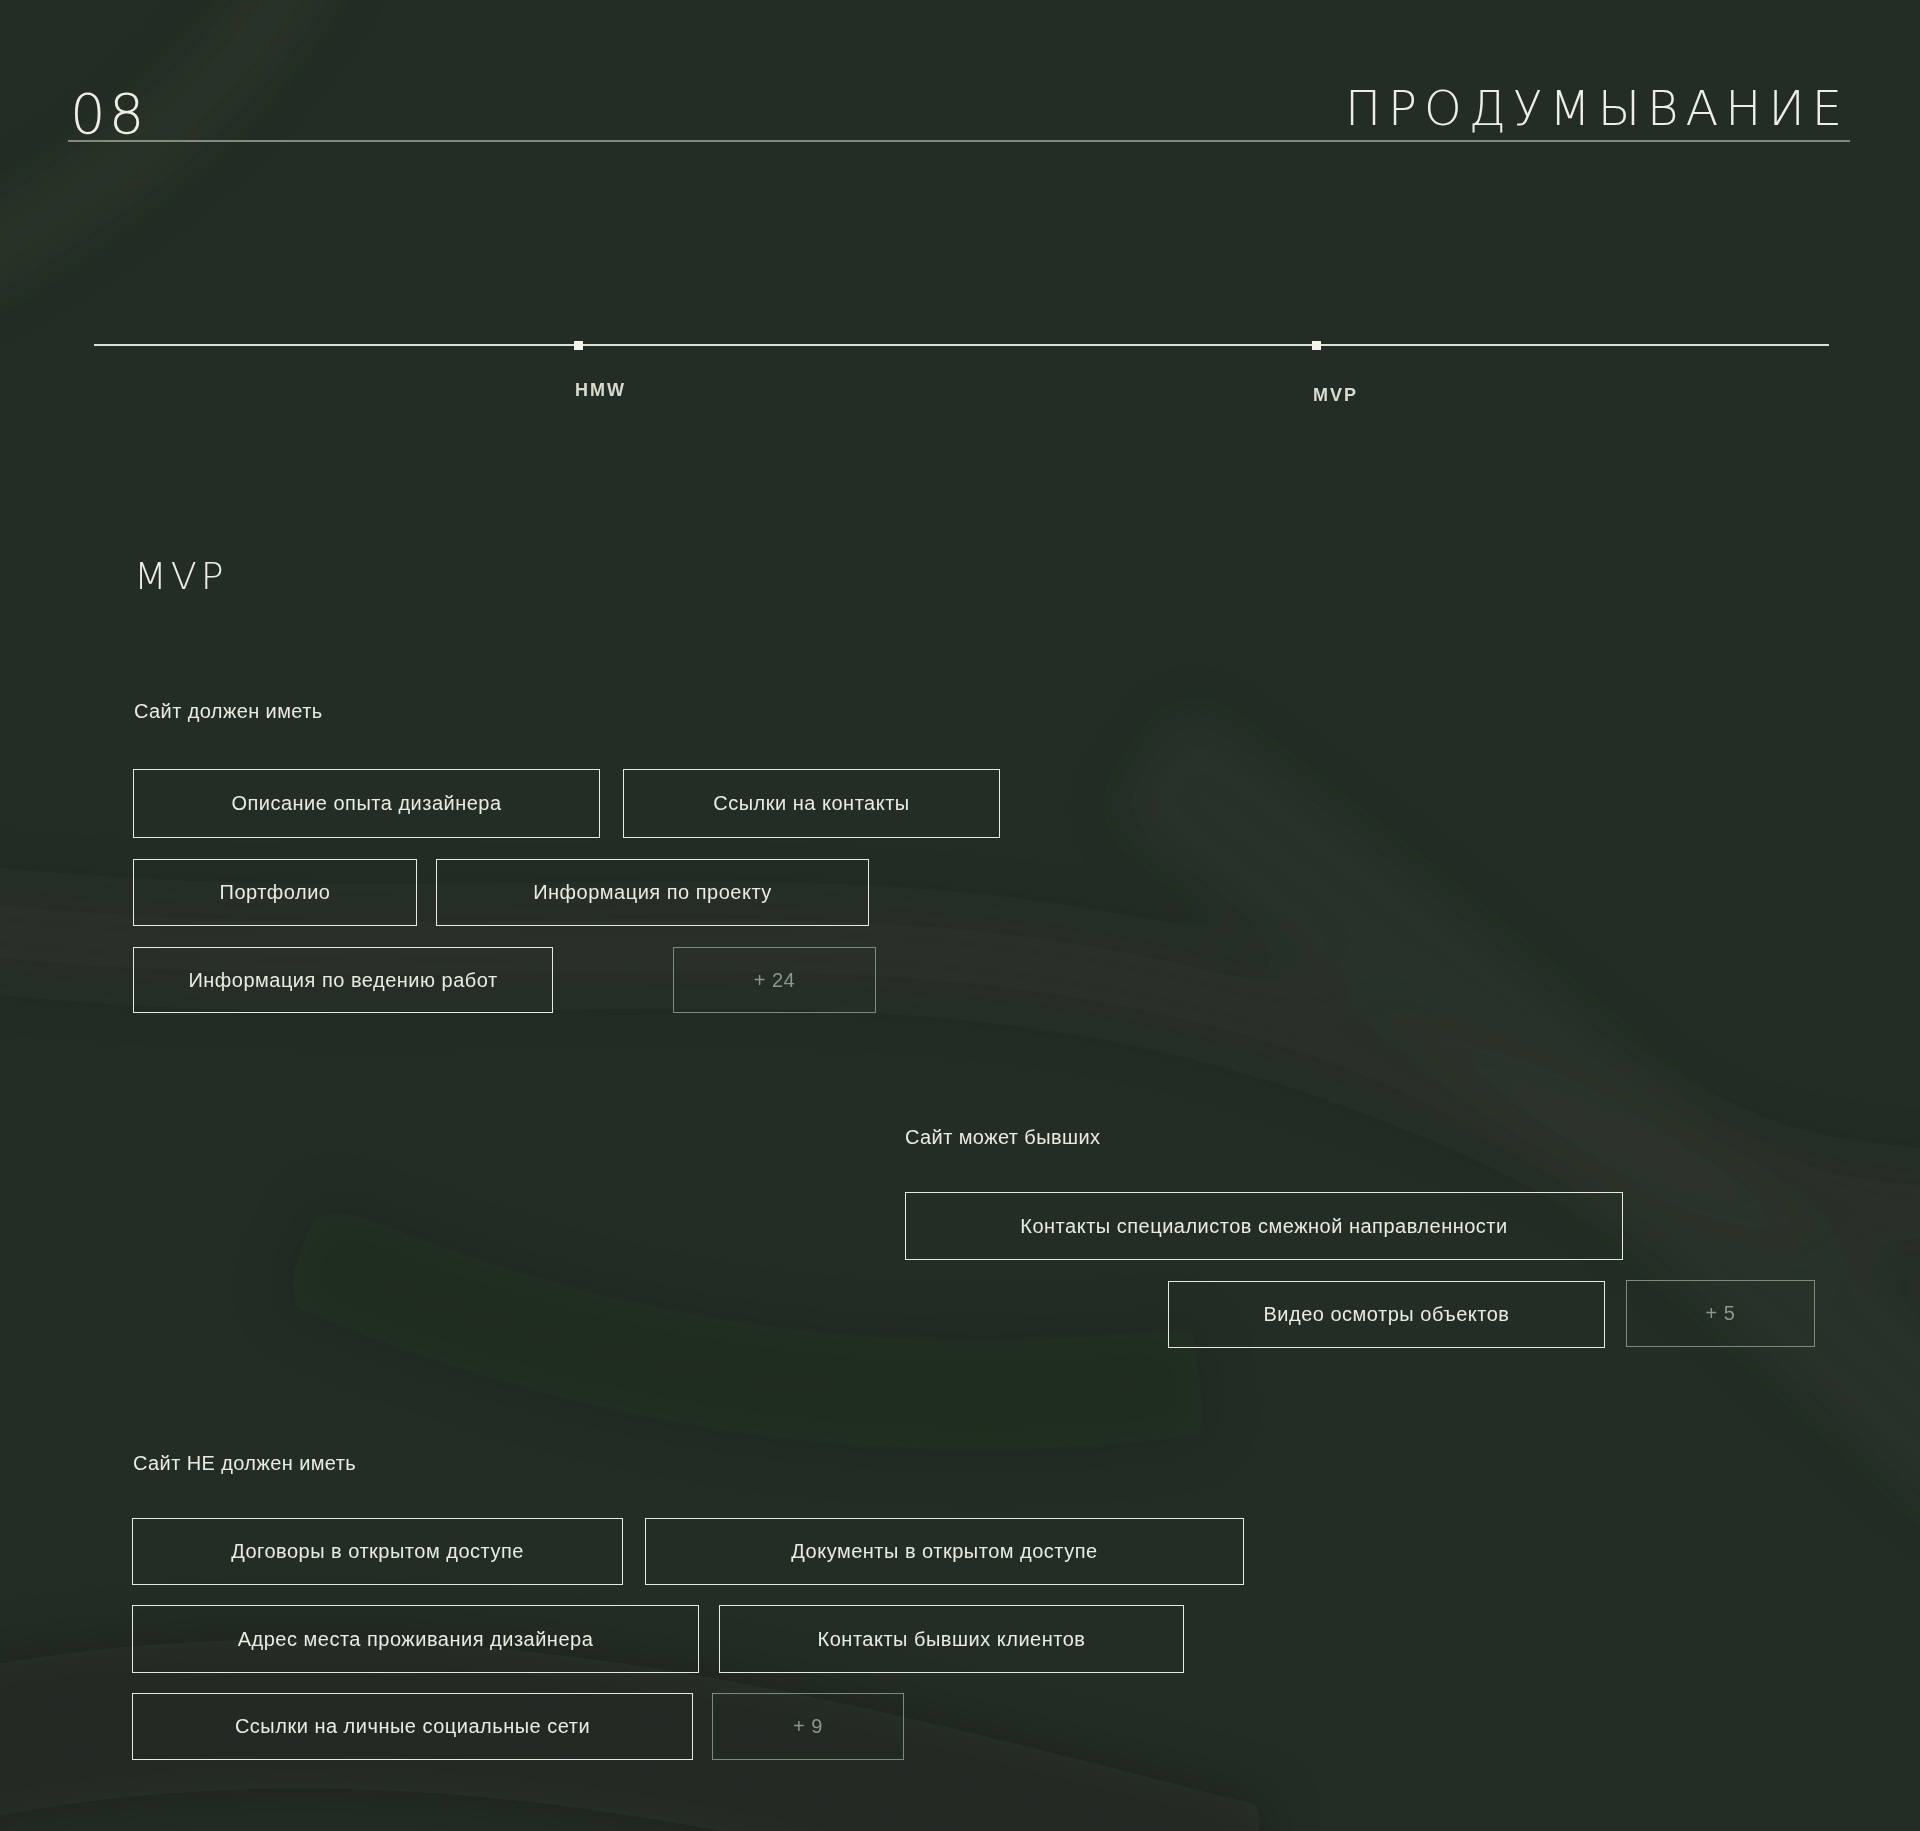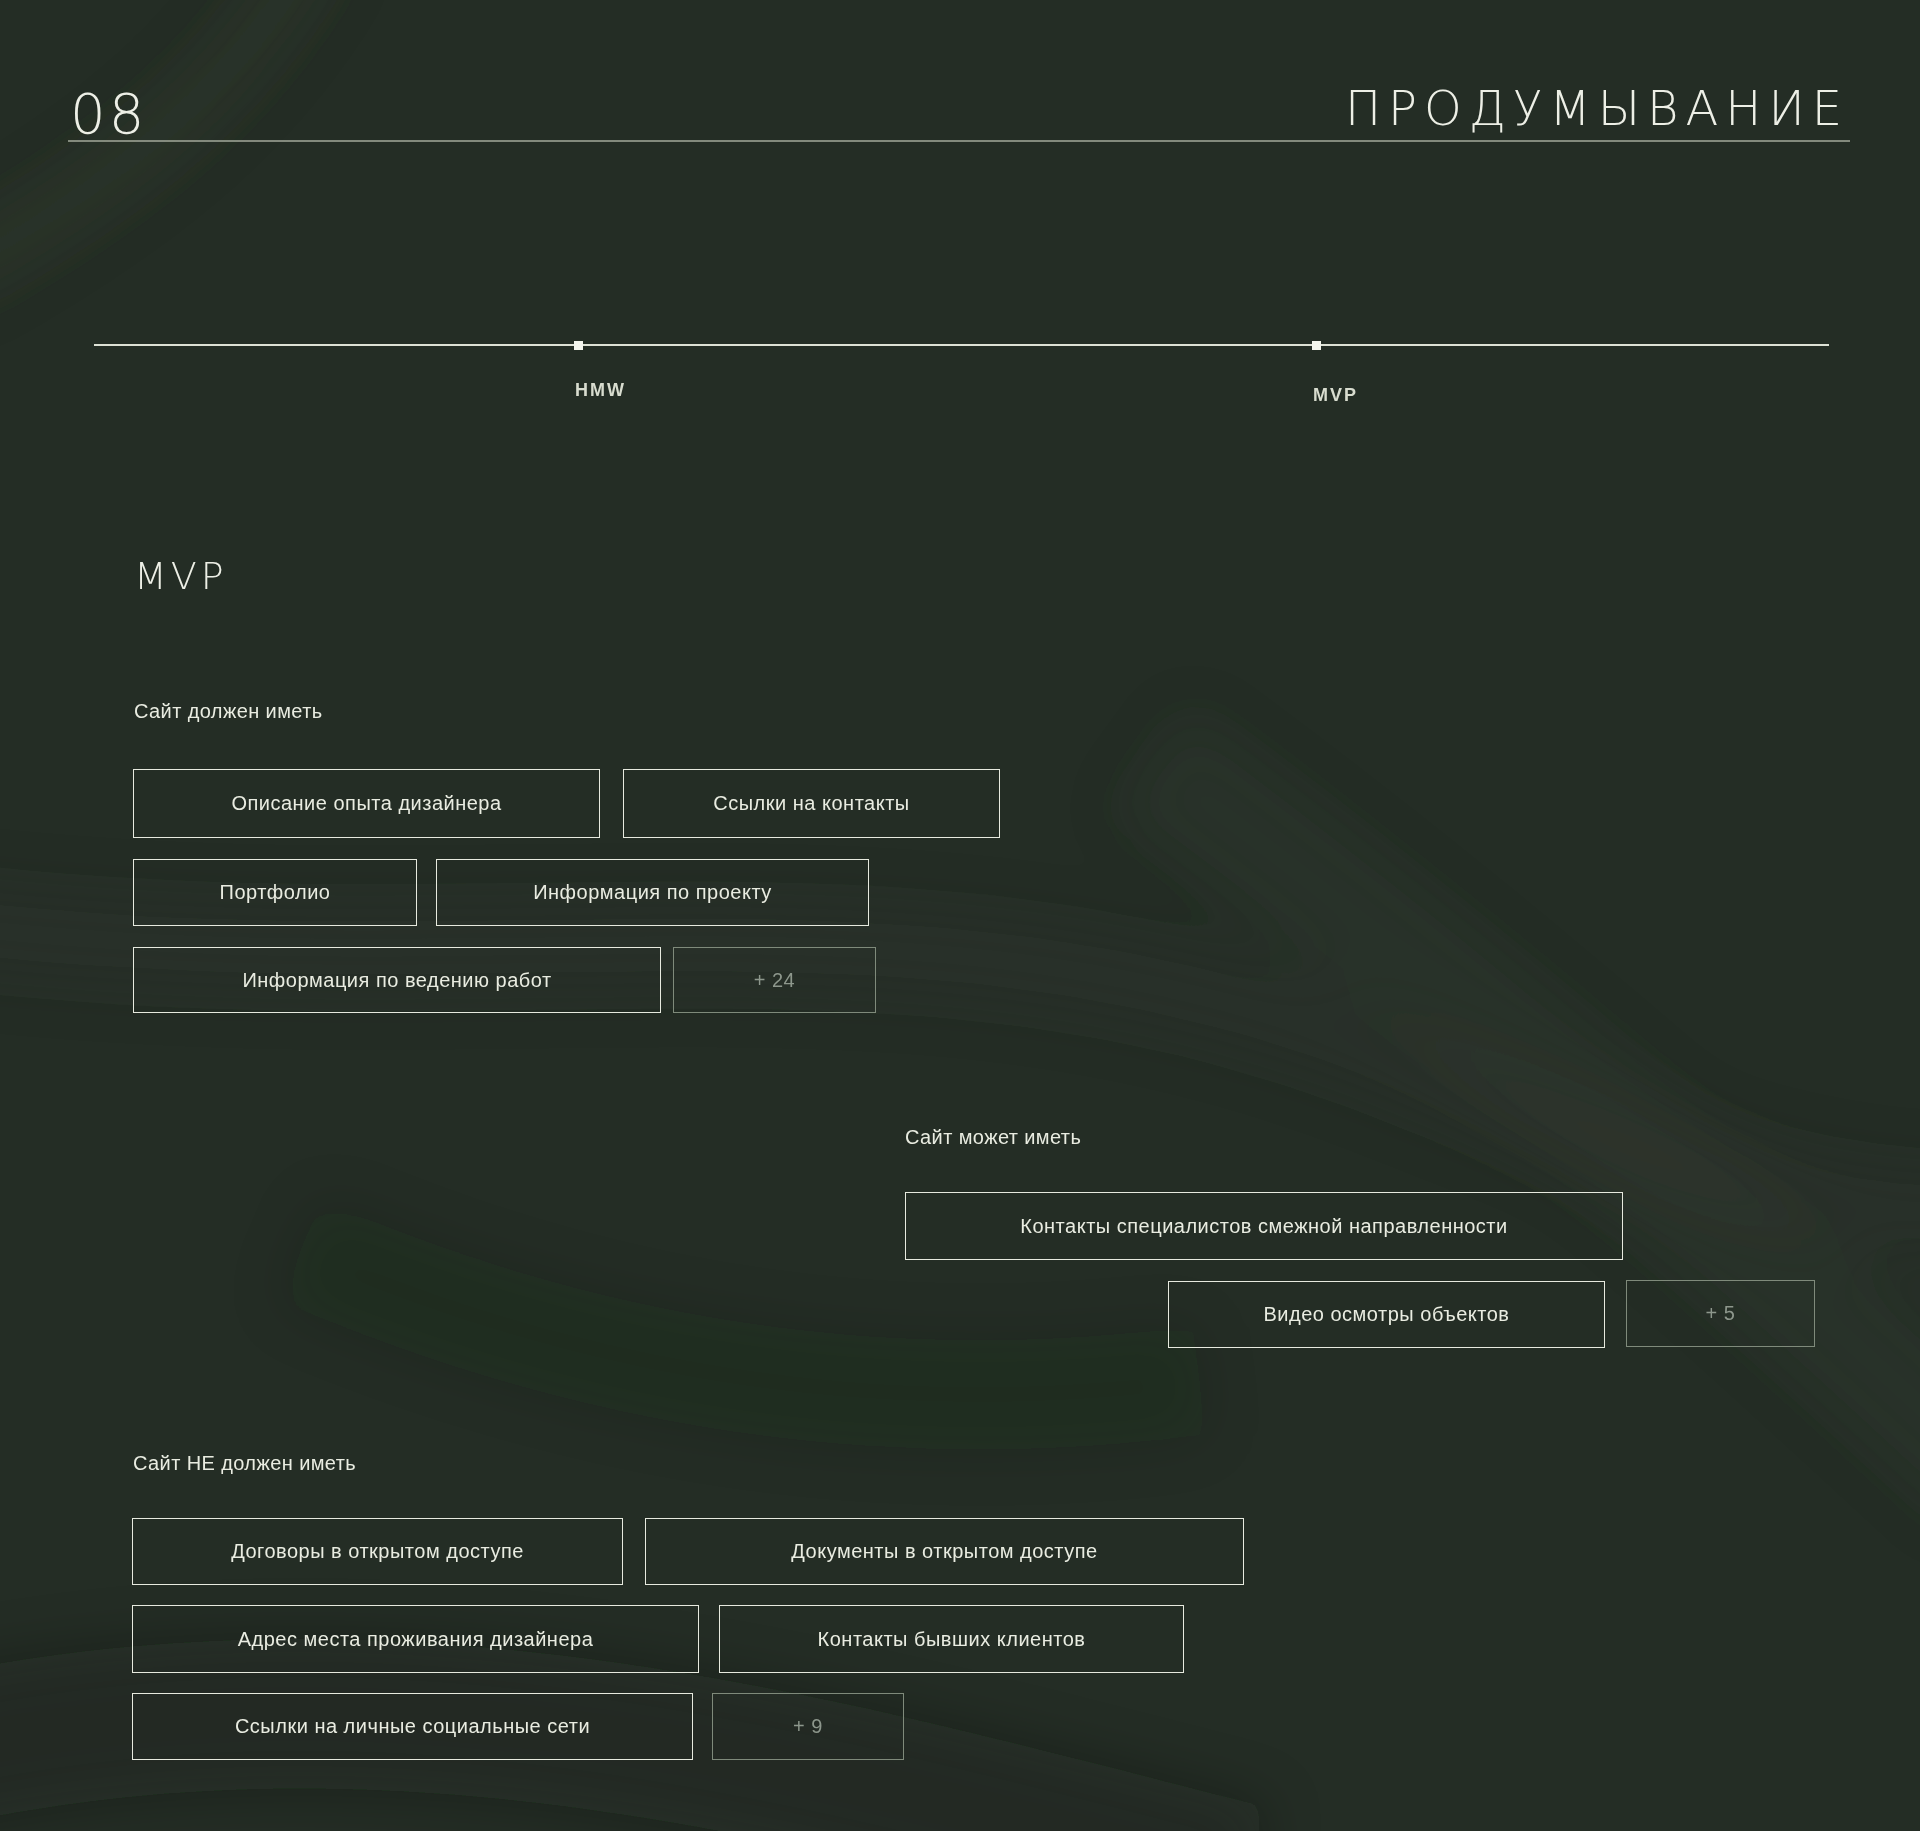--- a/index.html
+++ b/index.html
@@ -91,24 +91,24 @@
   <div class="timeline-label" style="left:575px;">HMW</div>
   <div class="timeline-label" style="left:1313px;top:385px;">MVP</div>
 
   <div class="display-font mvp-heading">MVP</div>
 
   <div class="section-label" style="left:134px;top:700px;">Сайт должен иметь</div>
   <div class="tag-box" style="left:133px;top:769px;width:467px;height:69px;">Описание опыта дизайнера</div>
   <div class="tag-box" style="left:623px;top:769px;width:377px;height:69px;">Ссылки на контакты</div>
   <div class="tag-box" style="left:133px;top:859px;width:284px;height:67px;">Портфолио</div>
   <div class="tag-box" style="left:436px;top:859px;width:433px;height:67px;">Информация по проекту</div>
-  <div class="tag-box" style="left:133px;top:947px;width:528px;height:66px;">Информация по ведению работ</div>
+  <div class="tag-box" style="left:133px;top:947px;width:420px;height:66px;">Информация по ведению работ</div>
   <div class="tag-box dim" style="left:665px;top:947px;width:203px;height:66px;margin-left:8px;">+ 24</div>
 
-  <div class="section-label" style="left:905px;top:1126px;">Сайт может иметь</div>
+  <div class="section-label" style="left:905px;top:1126px;">Сайт может бывших</div>
   <div class="tag-box" style="left:905px;top:1192px;width:718px;height:68px;">Контакты специалистов смежной направленности</div>
   <div class="tag-box" style="left:1168px;top:1281px;width:437px;height:67px;">Видео осмотры объектов</div>
   <div class="tag-box dim" style="left:1626px;top:1280px;width:189px;height:67px;">+ 5</div>
 
   <div class="section-label" style="left:133px;top:1452px;">Сайт НЕ должен иметь</div>
   <div class="tag-box" style="left:132px;top:1518px;width:491px;height:67px;">Договоры в открытом доступе</div>
   <div class="tag-box" style="left:645px;top:1518px;width:599px;height:67px;">Документы в открытом доступе</div>
   <div class="tag-box" style="left:132px;top:1605px;width:567px;height:68px;">Адрес места проживания дизайнера</div>
   <div class="tag-box" style="left:719px;top:1605px;width:465px;height:68px;">Контакты бывших клиентов</div>
   <div class="tag-box" style="left:132px;top:1693px;width:561px;height:67px;">Ссылки на личные социальные сети</div>

